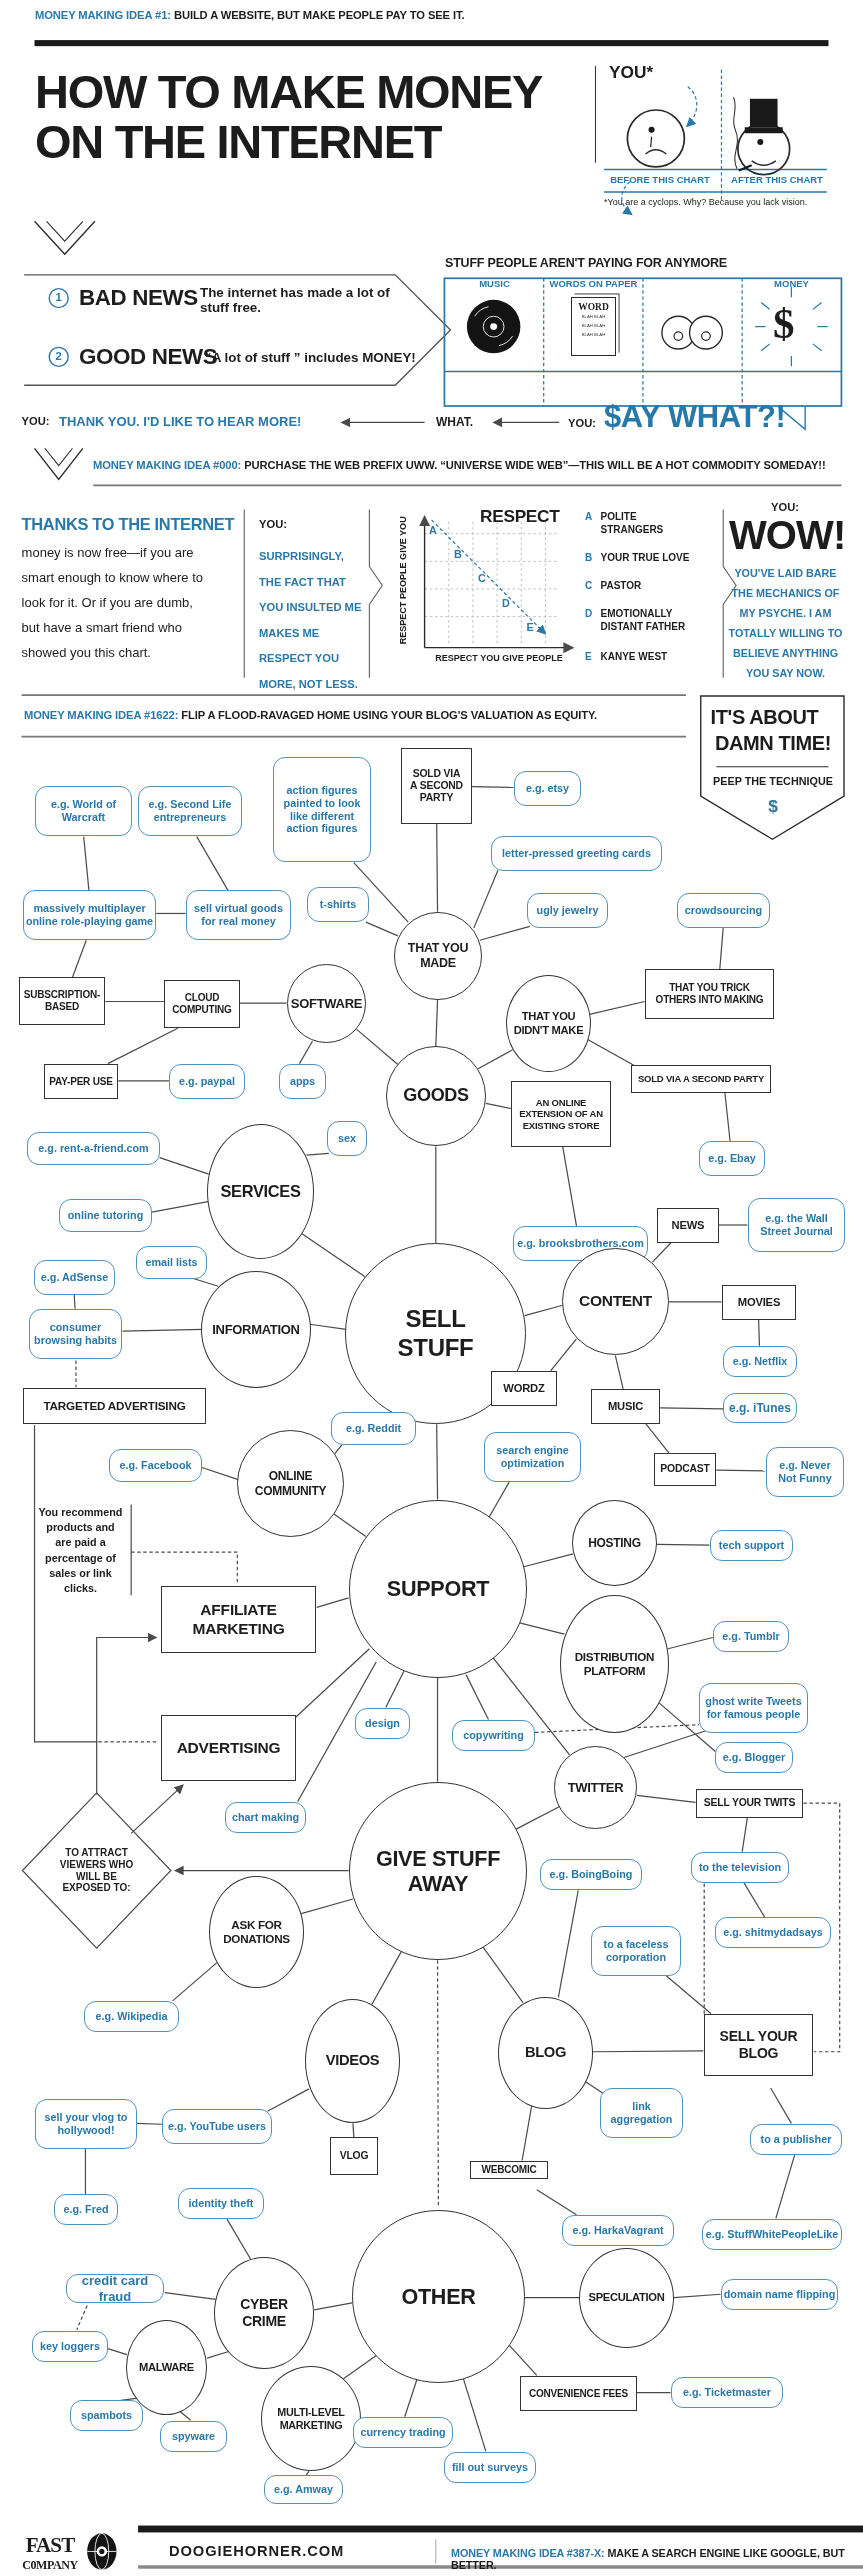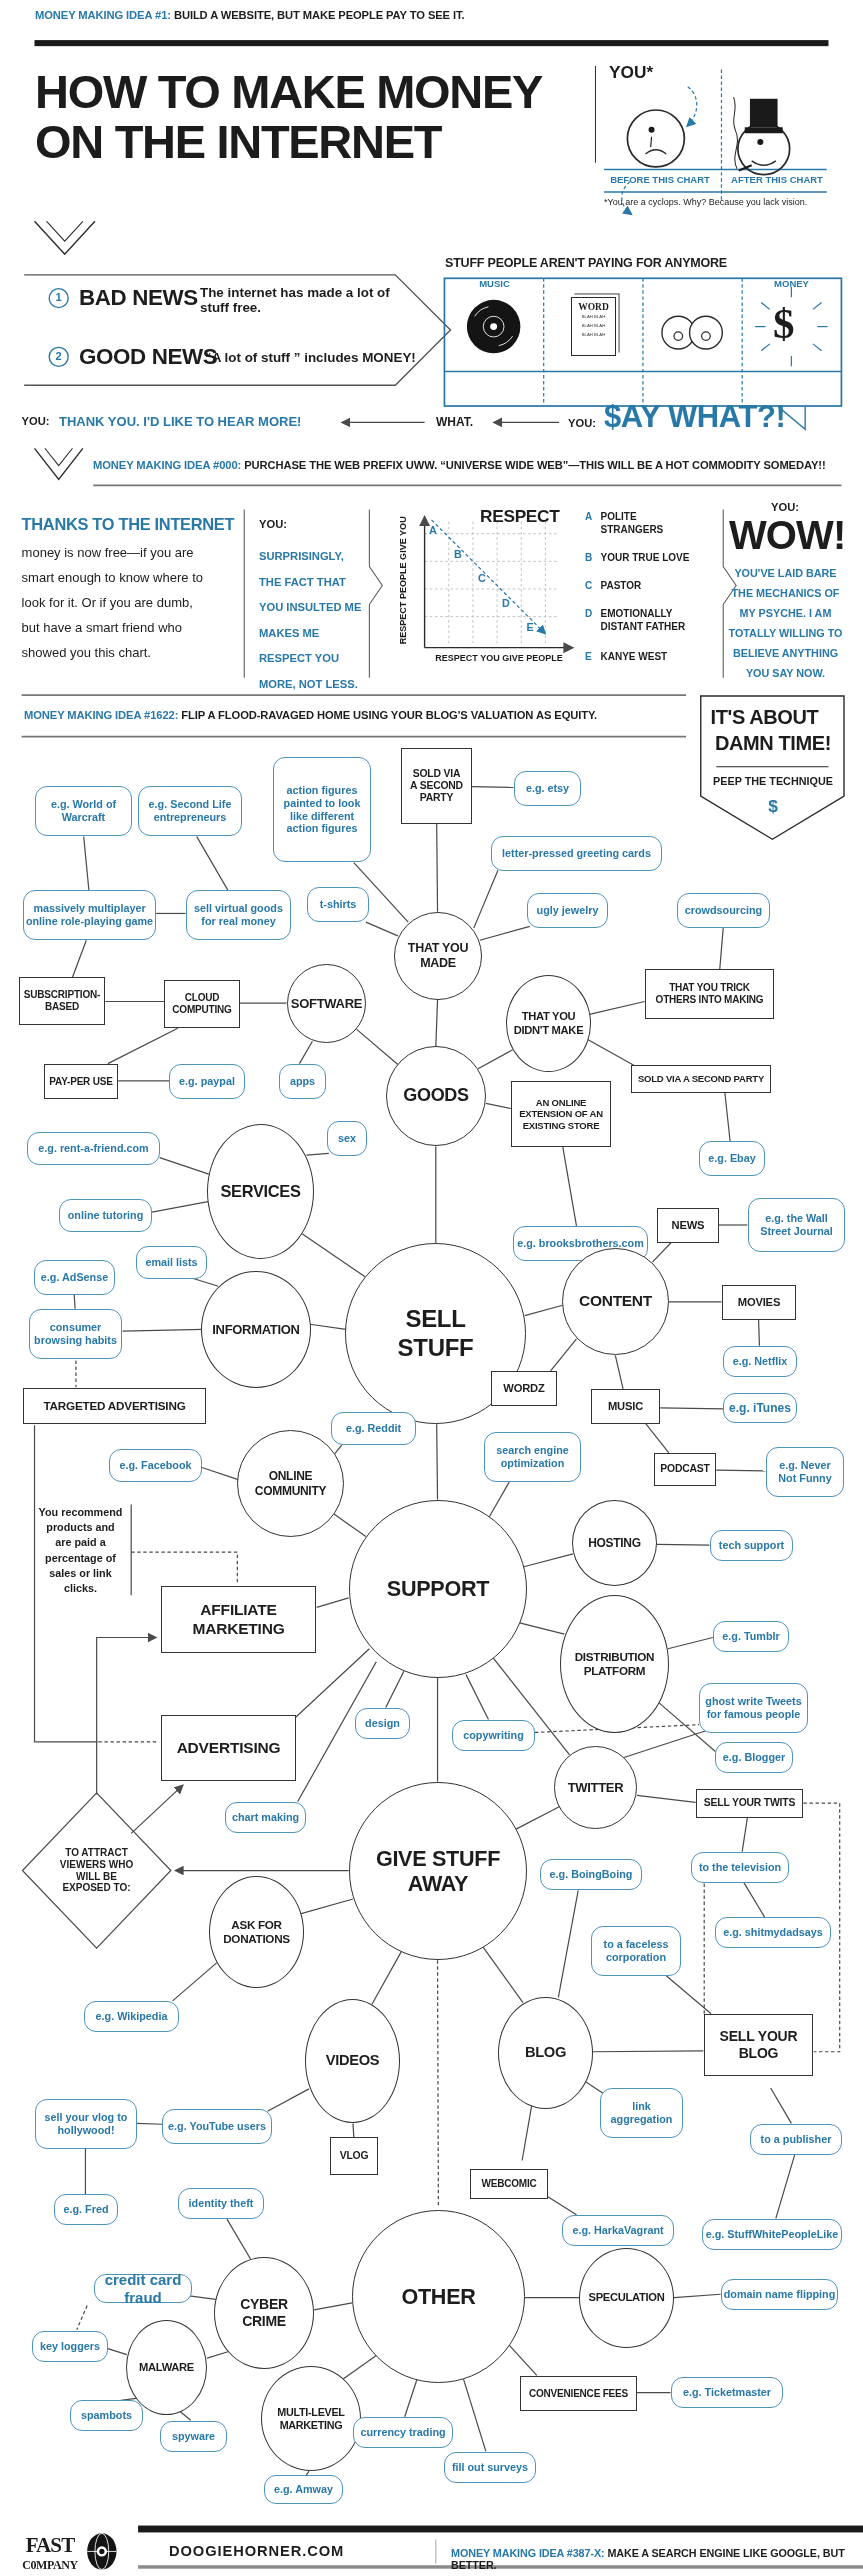--- a/index.html
+++ b/index.html
@@ -291,20 +291,21 @@
   <div class="lyr b" style="left:445px;top:256px;font-size:12.5px;letter-spacing:-0.2px;">STUFF PEOPLE AREN'T PAYING FOR ANYMORE</div>
   <div class="lyr b blue ctr" style="left:49px;top:291px;width:19px;font-size:11.2px;">1</div>
   <div class="lyr b" style="left:79px;top:285px;font-size:22.4px;letter-spacing:-0.4px;">BAD NEWS</div>
   <div class="lyr pre" style="left:200px;top:285px;font-size:13.4px;font-weight:600;">The internet has made a lot of
 stuff free.</div>
   <div class="lyr b blue ctr" style="left:49px;top:350px;width:19px;font-size:11.2px;">2</div>
   <div class="lyr b" style="left:79px;top:344px;font-size:22.4px;letter-spacing:-0.4px;">GOOD NEWS</div>
   <div class="lyr" style="left:205px;top:350px;font-size:13.4px;font-weight:600;">“A lot of stuff ” includes MONEY!</div>
 
   <div class="lyr cat" style="left:445px;top:278px;height:128px;">MUSIC</div>
+  <div class="lyr cat" style="left:544px;top:278px;height:128px;">WORDS ON PAPER</div>
   <div class="lyr cat" style="left:742px;top:278px;height:128px;">MONEY</div>
 
   <div class="lyr" style="left:571px;top:297px;width:43px;height:57px;border:1.3px solid #2a2a2a;background:#fff;box-shadow:2.6px -2.6px 0 #fff,3.5px -3.5px 0 #2a2a2a;text-align:center;">
     <div style="font-family:'Liberation Serif',serif;font-weight:700;font-size:9.5px;margin-top:4px;">WORD</div>
     <div style="font-size:4.3px;line-height:2.1;color:#333;">
       <div>BLAH BLAH</div>
       <div>BLAH BLAH</div>
       <div>BLAH BLAH</div>
     </div>
   </div>
@@ -494,26 +495,26 @@
       <div class="node n-circ" style="left: 498px; top: 1997px; width: 95px; height: 112px; font-size: 14.7px;">BLOG</div>
       <div class="node n-rect" style="left: 704px; top: 2014px; width: 109px; height: 62px; font-size: 14px;">SELL YOUR
 BLOG</div>
       <div class="node n-blue" style="left: 35px; top: 2099px; width: 102px; height: 50px; font-size: 10.8px;">sell your vlog to
 hollywood!</div>
       <div class="node n-blue" style="left: 162px; top: 2109px; width: 110px; height: 35px; font-size: 10.8px;">e.g. YouTube users</div>
       <div class="node n-blue" style="left: 600px; top: 2088px; width: 83px; height: 50px; font-size: 10.8px;">link
 aggregation</div>
       <div class="node n-blue" style="left: 750px; top: 2124px; width: 92px; height: 31px; font-size: 10.8px;">to a publisher</div>
       <div class="node n-rect" style="left: 330px; top: 2137px; width: 48px; height: 38px; font-size: 10.4px;">VLOG</div>
-      <div class="node n-rect" style="left: 470px; top: 2161px; width: 78px; height: 30px; font-size: 10px; margin-top: 8px;">WEBCOMIC</div>
+      <div class="node n-rect" style="left: 470px; top: 2161px; width: 78px; height: 18px; font-size: 10px;">WEBCOMIC</div>
       <div class="node n-blue" style="left: 54px; top: 2194px; width: 64px; height: 31px; font-size: 10.8px;">e.g. Fred</div>
       <div class="node n-blue" style="left: 178px; top: 2188px; width: 86px; height: 31px; font-size: 10.8px;">identity theft</div>
       <div class="node n-blue" style="left: 562px; top: 2215px; width: 112px; height: 31px; font-size: 10.8px;">e.g. HarkaVagrant</div>
       <div class="node n-blue" style="left: 702px; top: 2219px; width: 140px; height: 31px; font-size: 10.8px;">e.g. StuffWhitePeopleLike</div>
-      <div class="node n-blue" style="left: 66px; top: 2274px; width: 98px; height: 29px; font-size: 15px; margin-left: 28px;">credit card fraud</div>
+      <div class="node n-blue" style="left: 66px; top: 2274px; width: 98px; height: 29px; font-size: 13px;">credit card fraud</div>
       <div class="node n-circ" style="left: 214px; top: 2257px; width: 100px; height: 112px; font-size: 14px;">CYBER
 CRIME</div>
       <div class="node n-circ" style="left: 352px; top: 2210px; width: 173px; height: 173px; font-size: 21.6px;">OTHER</div>
       <div class="node n-circ" style="left: 579px; top: 2248px; width: 95px; height: 100px; font-size: 11.2px;">SPECULATION</div>
       <div class="node n-blue" style="left: 721px; top: 2279px; width: 117px; height: 31px; font-size: 10.8px;">domain name flipping</div>
       <div class="node n-blue" style="left: 32px; top: 2331px; width: 76px; height: 31px; font-size: 10.8px;">key loggers</div>
       <div class="node n-circ" style="left: 126px; top: 2320px; width: 81px; height: 95px; font-size: 11.2px;">MALWARE</div>
       <div class="node n-circ" style="left: 261px; top: 2366px; width: 100px; height: 105px; font-size: 10.8px;">MULTI-LEVEL
 MARKETING</div>
       <div class="node n-rect" style="left: 520px; top: 2376px; width: 117px; height: 35px; font-size: 10px;">CONVENIENCE FEES</div>

